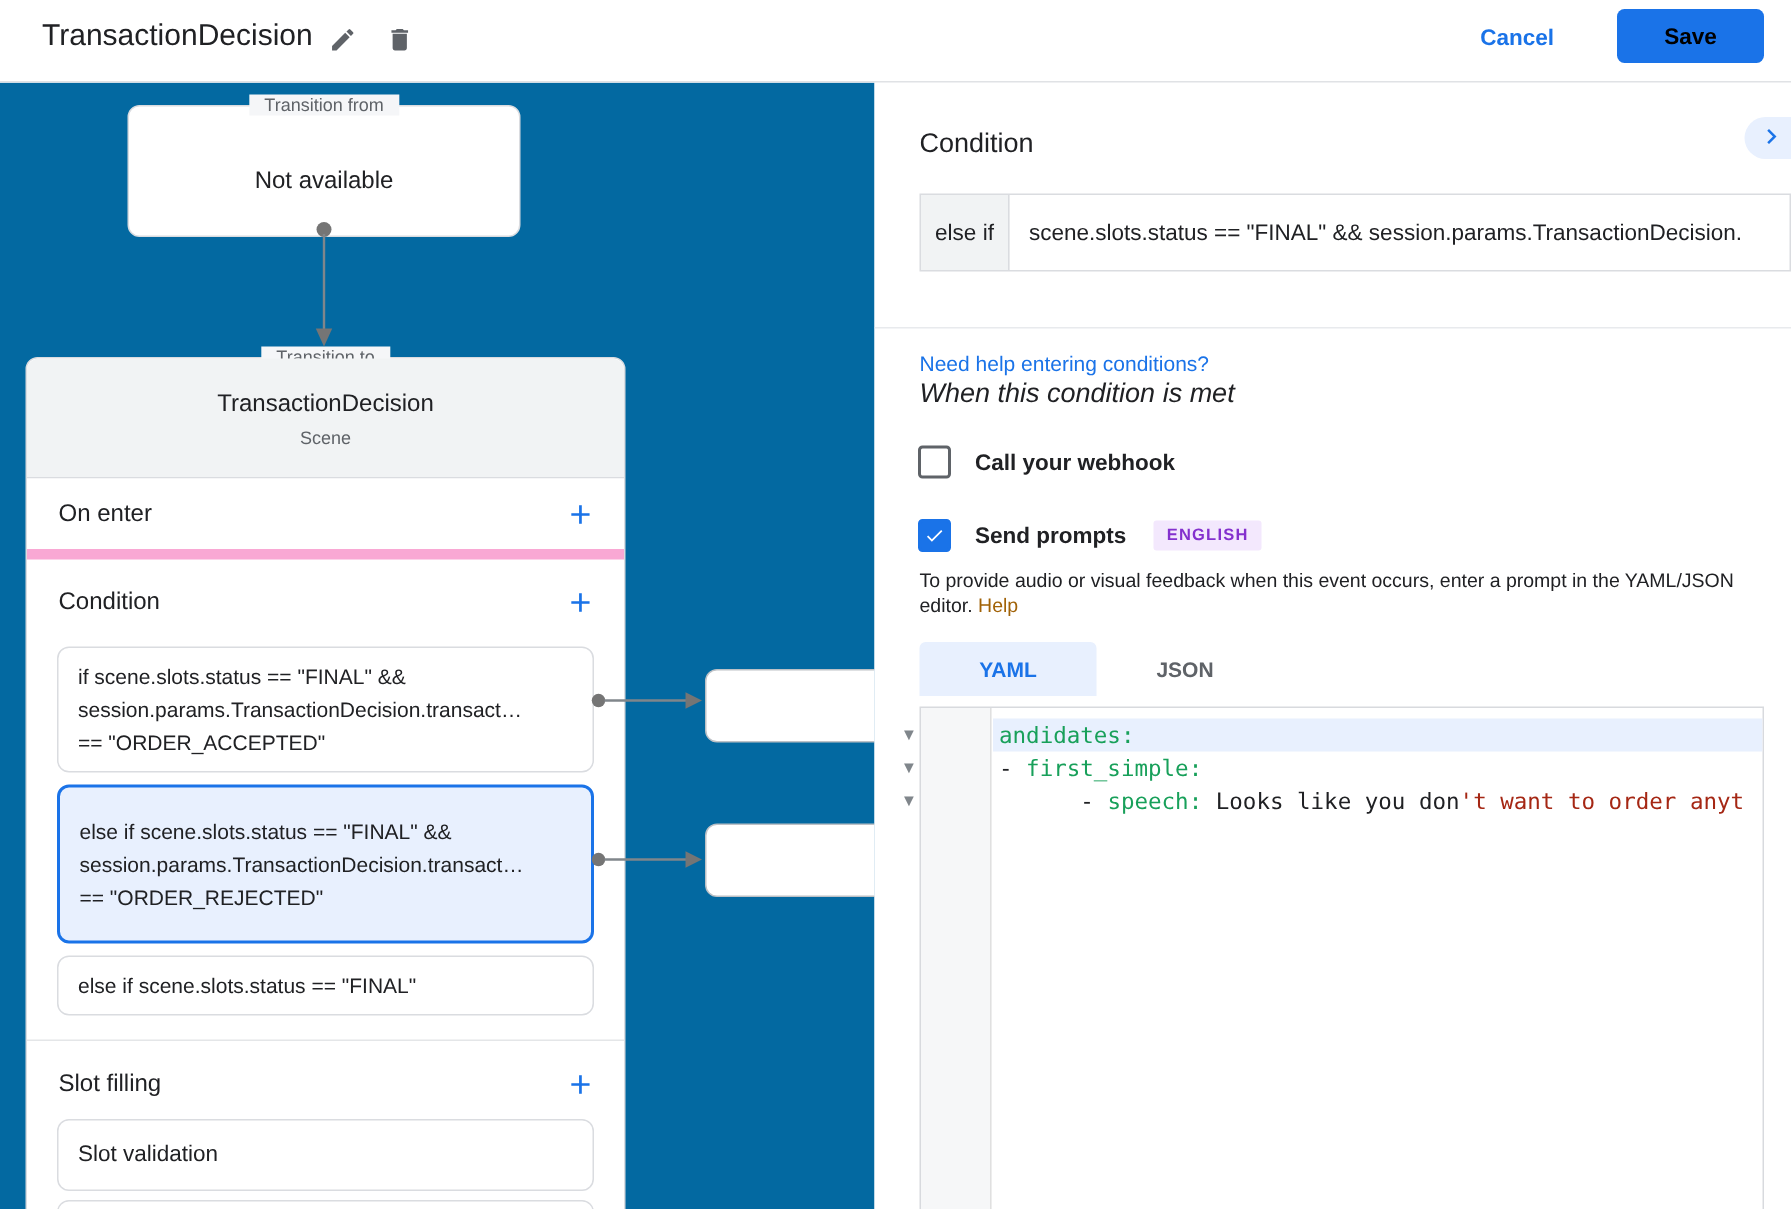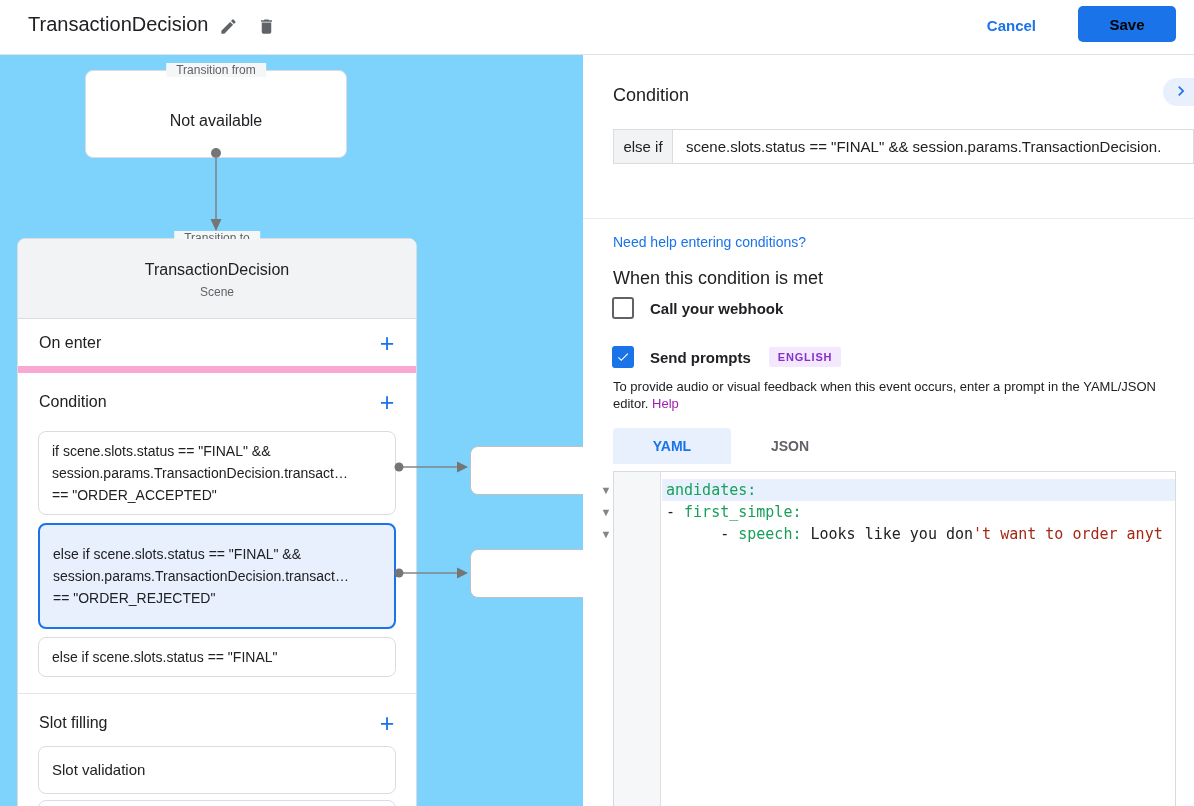--- a/index.html
+++ b/index.html
@@ -7,21 +7,21 @@
 
   
   .topbar { position:absolute; left:0; top:0; width:1194px; height:55px; background:#fff; border-bottom:1px solid #e0e2e5; z-index:30; }
   .topbar .title { position:absolute; left:28px; top:13px; font-size:20px; color:#202124; }
   .icon-btn { position:absolute; top:13px; width:26px; height:26px; border:none; background:transparent; cursor:pointer; }
   .icon-btn svg { display:block; margin:auto; }
   .btn-cancel { position:absolute; right:148px; top:11px; background:transparent; border:none; color:#1a73e8; font-size:15px; font-weight:bold; font-family:inherit; padding:6px 10px; cursor:pointer; }
   .btn-save { position:absolute; right:18px; top:6px; width:98px; height:36px; background:#1a73e8; color:#000000; font-size:15px; font-weight:bold; font-family:inherit; border:none; border-radius:5px; cursor:pointer; }
 
   
-  .canvas { position:absolute; left:0; top:55px; width:583px; height:751px; background:#7dd3fc; overflow:hidden; }
+  .canvas { position:absolute; left:0; top:55px; width:583px; height:751px; background:#0369a1; overflow:hidden; }
 
   .from-box { position:absolute; left:85px; top:15px; width:262px; height:88px; background:#fff; border:1px solid #dadce0; border-radius:8px; }
   .legend { position:absolute; top:-8px; left:50%; transform:translateX(-50%); background:#f5f6f8; padding:0 10px; font-size:12px; color:#5f6368; white-space:nowrap; }
   .from-box .content { text-align:center; margin-top:41px; font-size:16px; color:#202124; }
 
   .target-box { position:absolute; left:470px; width:150px; height:49px; background:#fff; border:1px solid #bdc1c6; border-radius:8px; }
 
   
   .scene-card { position:absolute; left:17px; top:183px; width:400px; background:#fff; border:1px solid #dadce0; border-radius:8px 8px 0 0; }
   .scene-head { position:relative; height:80px; background:#f1f3f4; border-bottom:1px solid #dadce0; border-radius:8px 8px 0 0; text-align:center; }
@@ -44,38 +44,38 @@
   .slot-card.cut { height:40px; margin-top:6px; border-radius:8px 8px 0 0; padding:10px 13px; color:transparent; }
 
   .flow-svg { position:absolute; left:0; top:0; width:583px; height:751px; pointer-events:none; }
 
   
   .panel { position:absolute; left:583px; top:55px; width:611px; height:751px; background:#fff; overflow:hidden; }
   .panel h2 { font-weight:400; font-size:18px; color:#202124; }
   .cond-heading { position:absolute; left:30px; top:30px; }
   .chevron-btn { position:absolute; left:580px; top:23px; width:40px; height:28px; background:#e8f0fe; border:none; border-radius:14px 0 0 14px; cursor:pointer; text-align:left; padding-left:8px; }
 
-  .cond-row { position:absolute; left:30px; top:74px; width:581px; height:35px; border:1px solid #dadce0; display:flex; }
+  .cond-row { position:absolute; left:30px; top:74px; width:581px; height:52px; border:1px solid #dadce0; display:flex; }
   .cond-op { width:59px; background:#f1f3f4; border-right:1px solid #dadce0; font-size:15px; color:#202124; display:flex; align-items:center; justify-content:center; flex:none; }
   .cond-val { flex:1; font-size:15px; color:#202124; display:flex; align-items:center; padding-left:13px; white-space:nowrap; overflow:hidden; }
 
   .help-link { position:absolute; left:30px; top:179px; font-size:14px; color:#1a73e8; text-decoration:none; }
   .panel-divider { position:absolute; left:0; top:163px; width:611px; height:1px; background:#e8eaed; }
 
-  .met-heading { position:absolute; left:30px; top:213px; }
+  .met-heading { position:absolute; left:30px; top:197px;font-style:italic; }
 
   .check-row { position:absolute; left:29px; display:flex; align-items:center; }
   .checkbox { width:22px; height:22px; border:2px solid #5f6368; border-radius:3px; background:#fff; flex:none; cursor:pointer; }
   .checkbox.checked { border-color:#1a73e8; background:#1a73e8; }
   .checkbox svg { display:block; margin:2px auto; }
   .check-label { margin-left:16px; font-size:15px; font-weight:bold; color:#202124; }
   .lang-badge { margin-left:18px; background:#f3e8fd; color:#8430ce; font-size:11px; font-weight:bold; letter-spacing:0.8px; padding:4px 9px; border-radius:2px; }
 
   .feedback { position:absolute; left:30px; top:323px; width:560px; font-size:13px; line-height:17px; color:#202124; }
-  .feedback a { color:#a21caf; text-decoration:none; }
+  .feedback a { color:#a16207; text-decoration:none; }
 
   .tabs { position:absolute; left:30px; top:373px; height:36px; display:flex; }
   .tab { width:118px; height:36px; border:none; background:transparent; font-family:inherit; font-size:14px; font-weight:bold; color:#5f6368; cursor:pointer; border-radius:4px 4px 0 0; }
   .tab.active { background:#e8f0fe; color:#1a73e8; }
 
   .editor { position:absolute; left:30px; top:416px; width:563px; height:340px; border:1px solid #d8dade; background:#fff; }
   .gutter-col { position:absolute; left:0; top:0; width:47px; height:100%; background:#f6f7f8; border-right:1px solid #e0e0e0; }
   .code-area { position:absolute; left:48px; top:0; right:0; bottom:0; font-family:"DejaVu Sans Mono", monospace; font-size:15px; line-height:22px; padding-top:7px; overflow:hidden; }
   .code-line { height:22px; white-space:pre; padding-left:4px; }
   .code-line.hl { background:#e8f0fe; }

